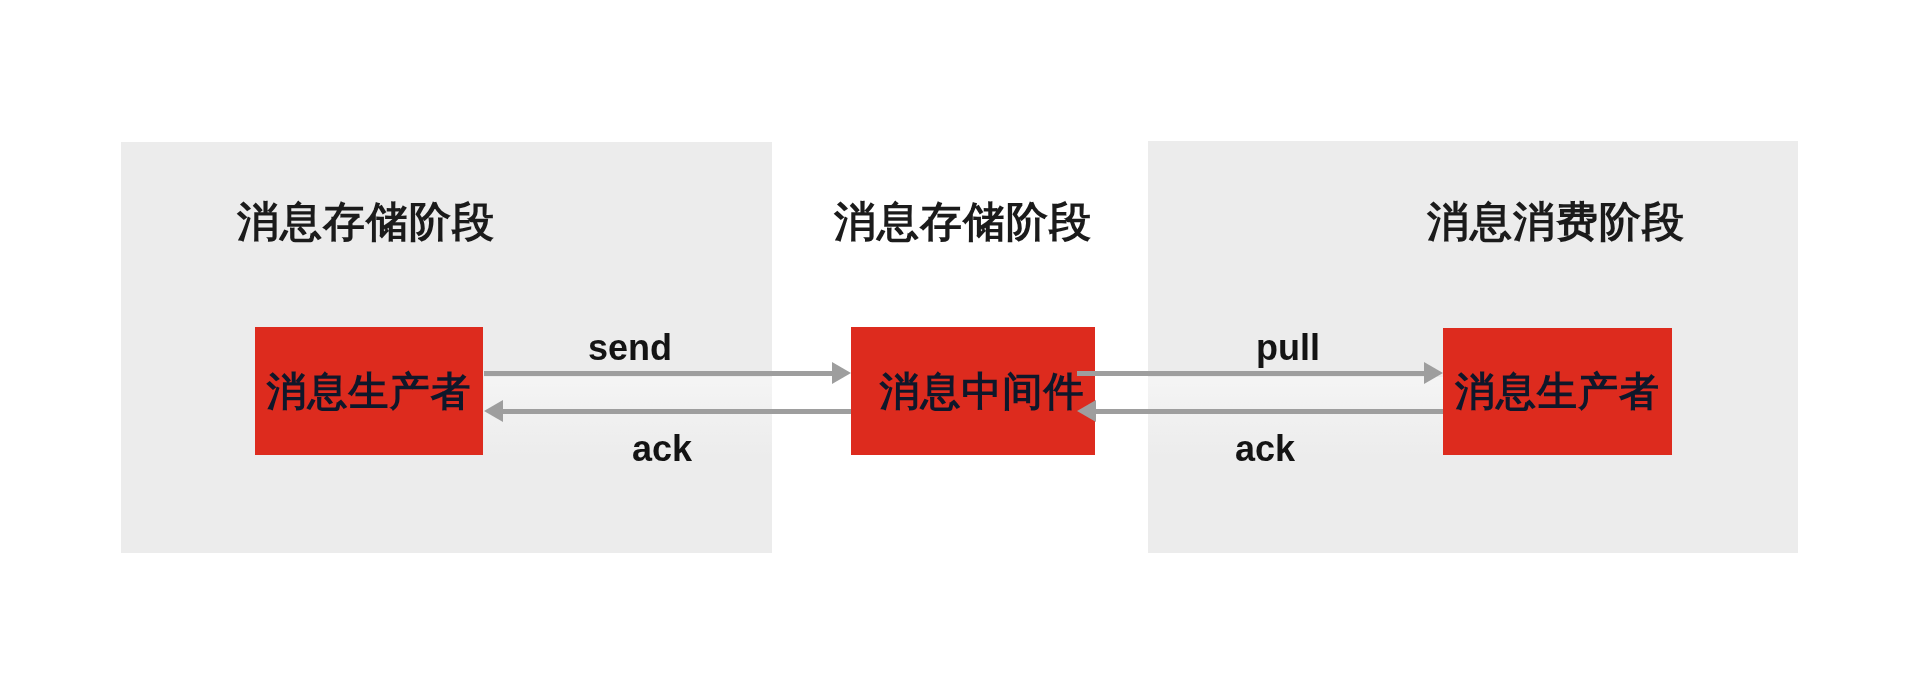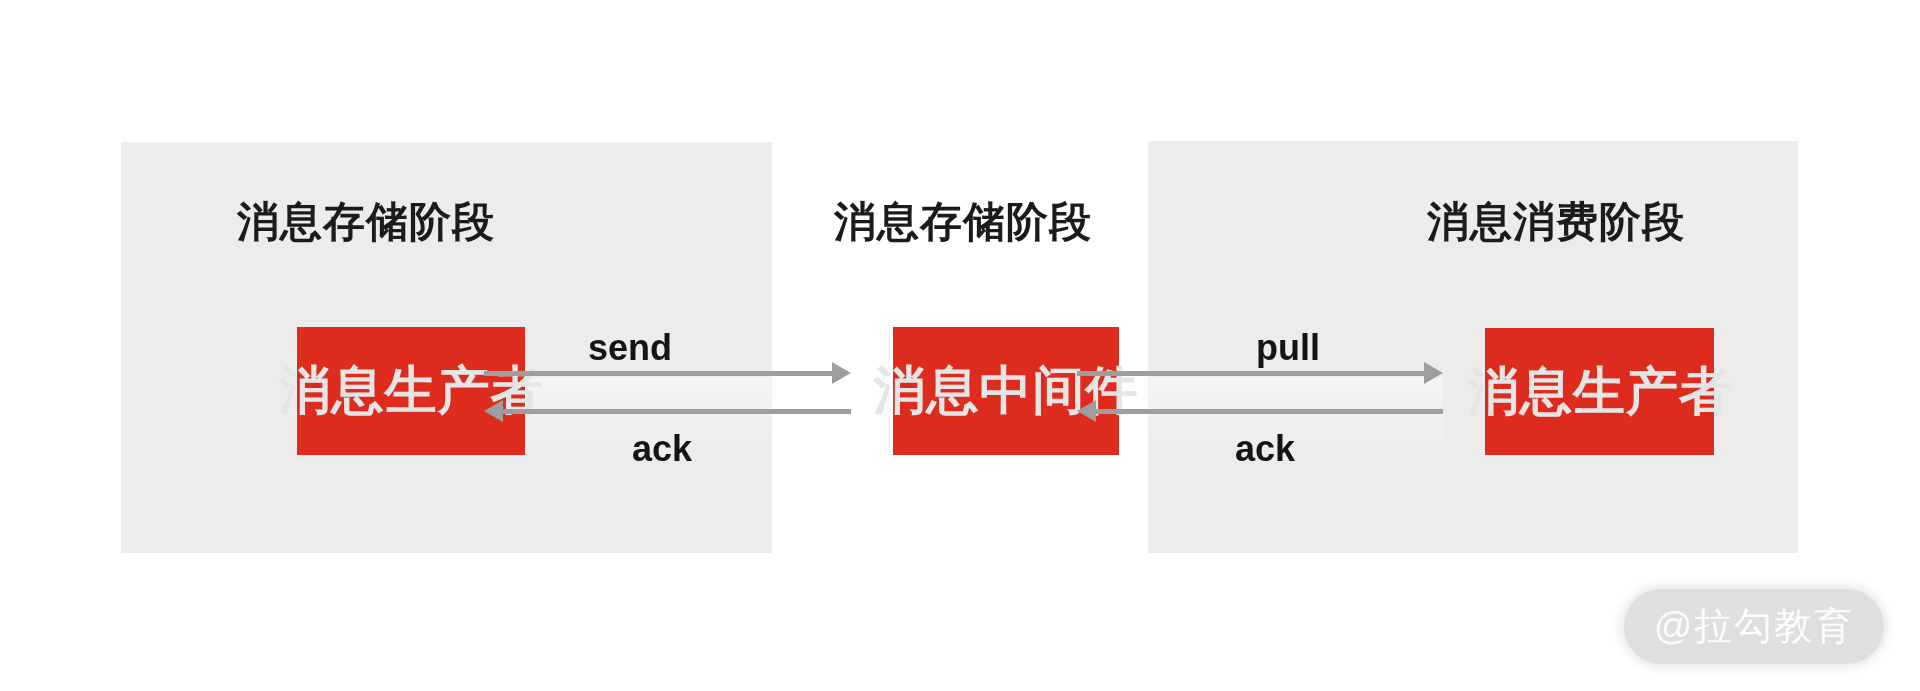--- a/index.html
+++ b/index.html
@@ -33,32 +33,31 @@
     white-space: nowrap;
     letter-spacing: 1px;
   }
   #title-production { left: 366px; }
   #title-storage { left: 963px; }
   #title-consumption { left: 1556px; }
 
   .node {
     position: absolute;
     background: #dd2b1e;
-    color: #e5e5e5;
-    font-size: 52px;
+    color: #0f172a;
+    font-size: 40px;
     font-weight: 600;
     display: flex;
     align-items: center;
     justify-content: center;
     white-space: nowrap;
     letter-spacing: 1px;
-    margin-left: 42px;
   }
   #node-producer { left: 255px; top: 327px; width: 228px; height: 128px; }
-  #node-broker   { left: 851px; top: 327px; width: 226px; height: 128px; }
+  #node-broker   { left: 851px; top: 327px; width: 226px; height: 128px; padding-left: 18px; }
   #node-consumer { left: 1443px; top: 328px; width: 229px; height: 127px; }
 
   .arrow-line {
     position: absolute;
     height: 5px;
     background: #9e9e9e;
   }
   .arrow-head {
     position: absolute;
     width: 0;
@@ -147,15 +146,14 @@
   <div class="arrow-line" id="pull-line"></div>
   <div class="arrow-head right" id="pull-head"></div>
   <div class="arrow-line" id="ack-right-line"></div>
   <div class="arrow-head left" id="ack-right-head"></div>
 
   <div class="arrow-label" id="label-send">send</div>
   <div class="arrow-label" id="label-ack-left">ack</div>
   <div class="arrow-label" id="label-pull">pull</div>
   <div class="arrow-label" id="label-ack-right">ack</div>
 
-  <div id="watermark">@拉勾教育</div>
 
 </div>
 
 </body></html>

